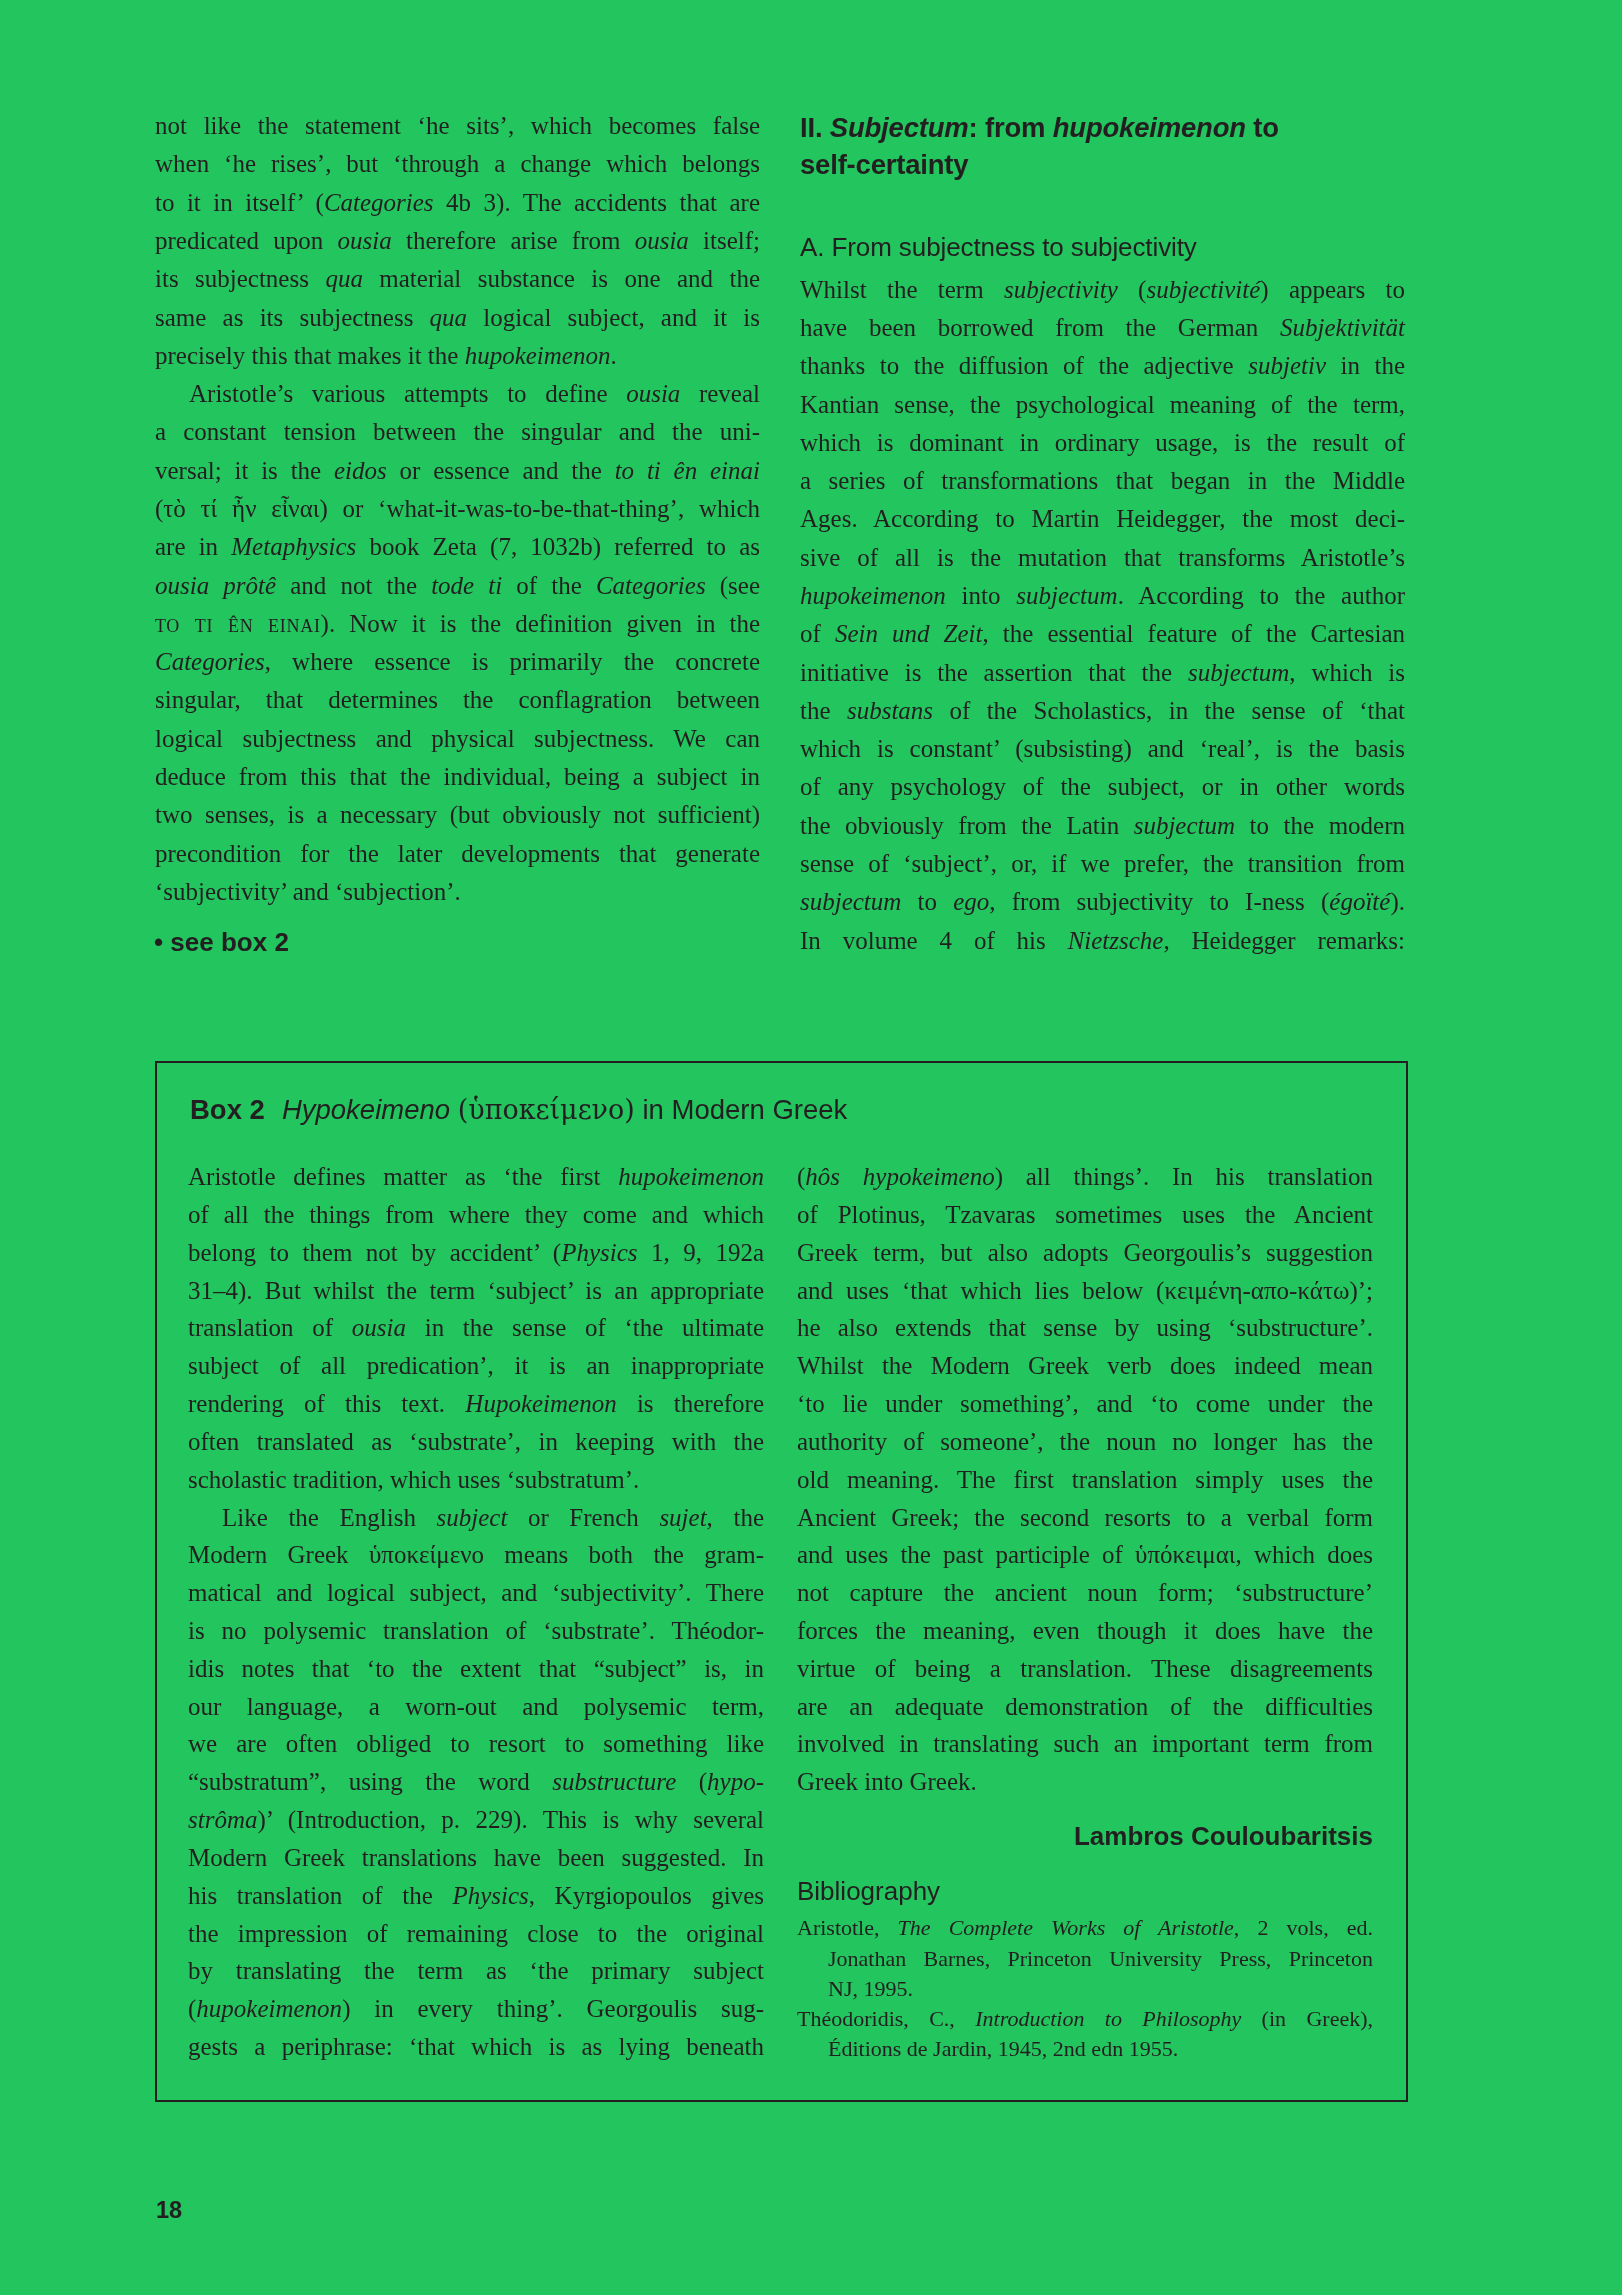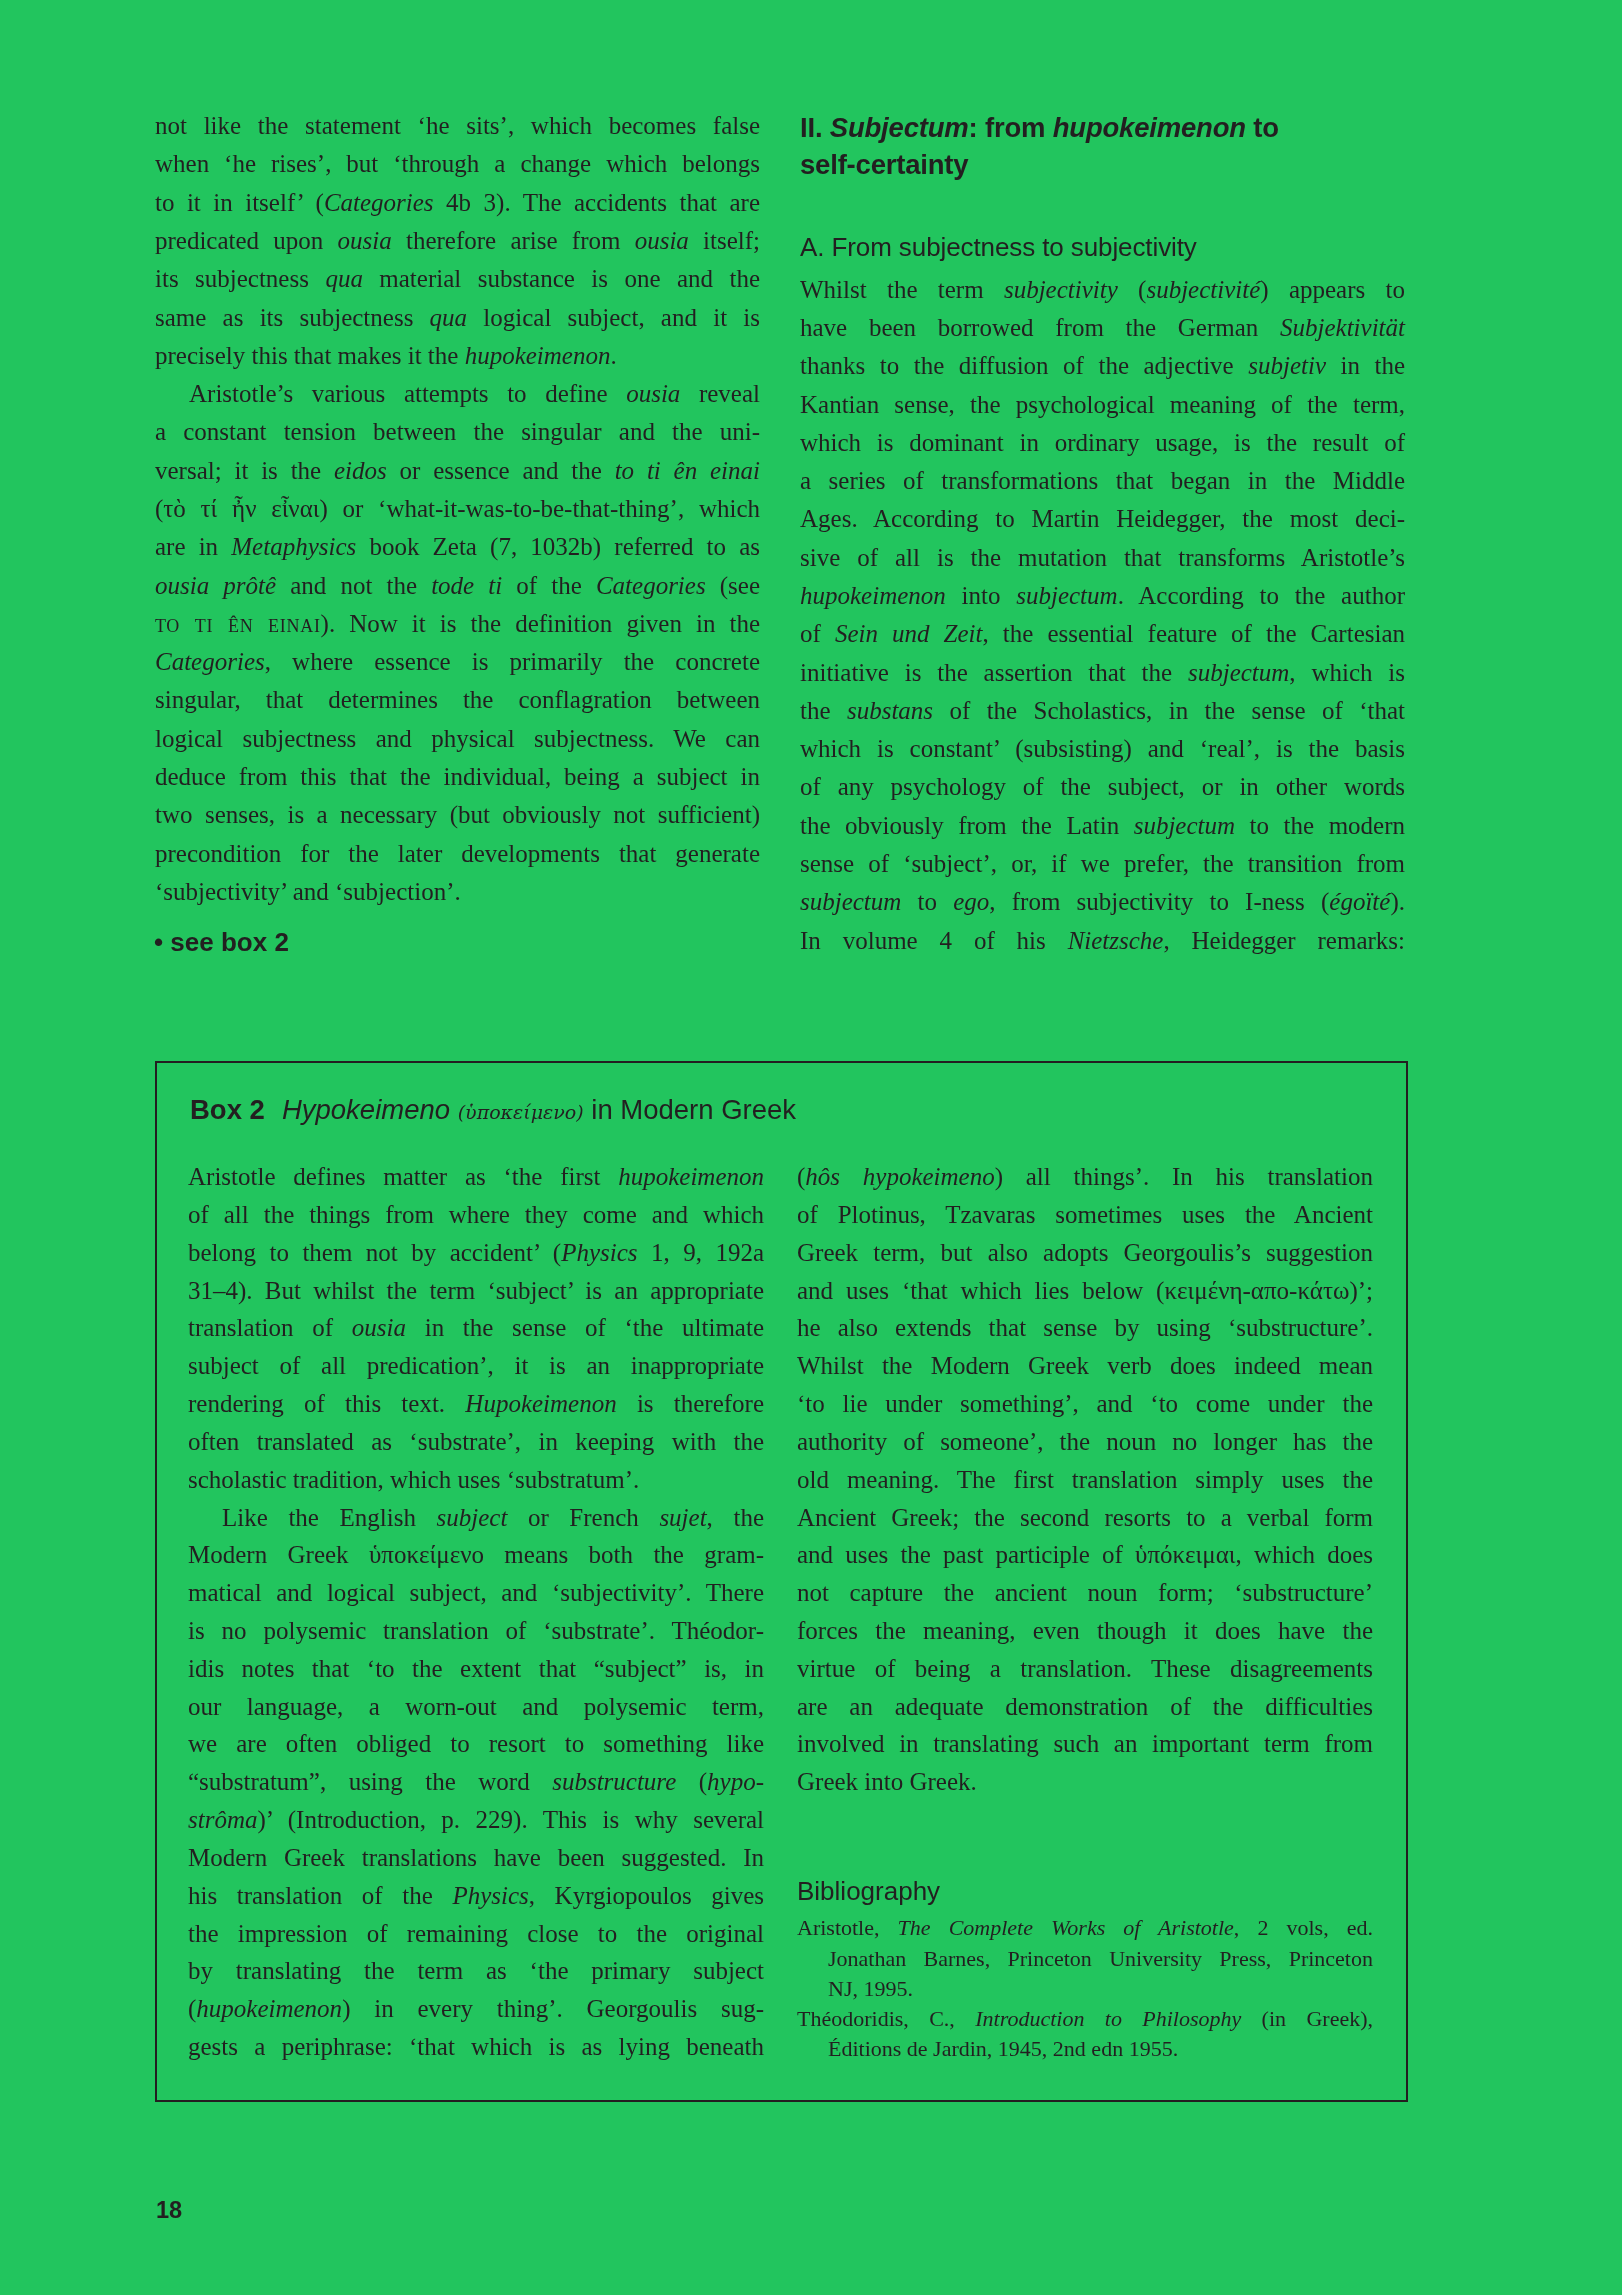--- a/index.html
+++ b/index.html
@@ -39,21 +39,21 @@
     position: absolute; left: 154px; top: 929px;
     font-family: "Liberation Sans", "DejaVu Sans", sans-serif; font-weight: bold;
     font-size: 26px; line-height: 1; white-space: nowrap; text-align: right;
   }
   .box-title {
     position: absolute; left: 190px; top: 1096px;
     font-family: "Liberation Sans", "DejaVu Sans", sans-serif; font-size: 27.5px; line-height: 1; white-space: nowrap;
   }
   .box-title .box-num { font-weight: bold; margin-right: 17px; }
   .box-title .it { font-style: italic; }
-  .box-title .greek { font-family: "DejaVu Serif", serif; font-size: 19px; font-style: italic; }
+  .box-title .greek { font-family: "DejaVu Serif", serif; font-size: 27px; }
   .author {
     position: absolute; left: 797px; width: 576px; top: 1823px; text-align: right;
     font-family: "Liberation Sans", "DejaVu Sans", sans-serif; font-weight: bold; font-size: 26px; line-height: 1; white-space: nowrap;
   }
   .biblio-heading {
     position: absolute; left: 797px; top: 1878px;
     font-family: "Liberation Sans", "DejaVu Sans", sans-serif; font-size: 26px; line-height: 1; white-space: nowrap;
   }
   .page-number {
     position: absolute; left: 156px; top: 2199px;
@@ -159,20 +159,21 @@
       <div class="line" style="left: 797px; width: 576px; top: 1467px;"><span>old meaning. The first translation simply uses the</span></div>
       <div class="line" style="left: 797px; width: 576px; top: 1505px;"><span>Ancient Greek; the second resorts to a verbal form</span></div>
       <div class="line" style="left: 797px; width: 576px; top: 1542px;"><span>and uses the past participle of ὑπόκειμαι, which does</span></div>
       <div class="line" style="left: 797px; width: 576px; top: 1580px;"><span>not capture the ancient noun form; ‘substructure’</span></div>
       <div class="line" style="left: 797px; width: 576px; top: 1618px;"><span>forces the meaning, even though it does have the</span></div>
       <div class="line" style="left: 797px; width: 576px; top: 1656px;"><span>virtue of being a translation. These disagreements</span></div>
       <div class="line" style="left: 797px; width: 576px; top: 1694px;"><span>are an adequate demonstration of the difficulties</span></div>
       <div class="line" style="left: 797px; width: 576px; top: 1731px;"><span>involved in translating such an important term from</span></div>
       <div class="line last" style="left: 797px; width: 576px; top: 1769px;"><span>Greek into Greek.</span></div>
     </div>
+  <div class="author">Lambros Couloubaritsis</div>
   <div class="biblio-heading">Bibliography</div>
   <div id="box-biblio">
       <div class="line" style="left: 797px; width: 576px; top: 1917px; font-size: 22px;"><span>Aristotle, </span><span class="it">The Complete Works of Aristotle</span><span>, 2 vols, ed.</span></div>
       <div class="line" style="left: 828px; width: 545px; top: 1948px; font-size: 22px;"><span>Jonathan Barnes, Princeton University Press, Princeton</span></div>
       <div class="line last" style="left: 828px; width: 545px; top: 1978px; font-size: 22px;"><span>NJ, 1995.</span></div>
       <div class="line" style="left: 797px; width: 576px; top: 2008px; font-size: 22px;"><span>Théodoridis, C., </span><span class="it">Introduction to Philosophy</span><span> (in Greek),</span></div>
       <div class="line last" style="left: 828px; width: 545px; top: 2038px; font-size: 22px;"><span>Éditions de Jardin, 1945, 2nd edn 1955.</span></div>
     </div>
 
   <div class="page-number">18</div>

